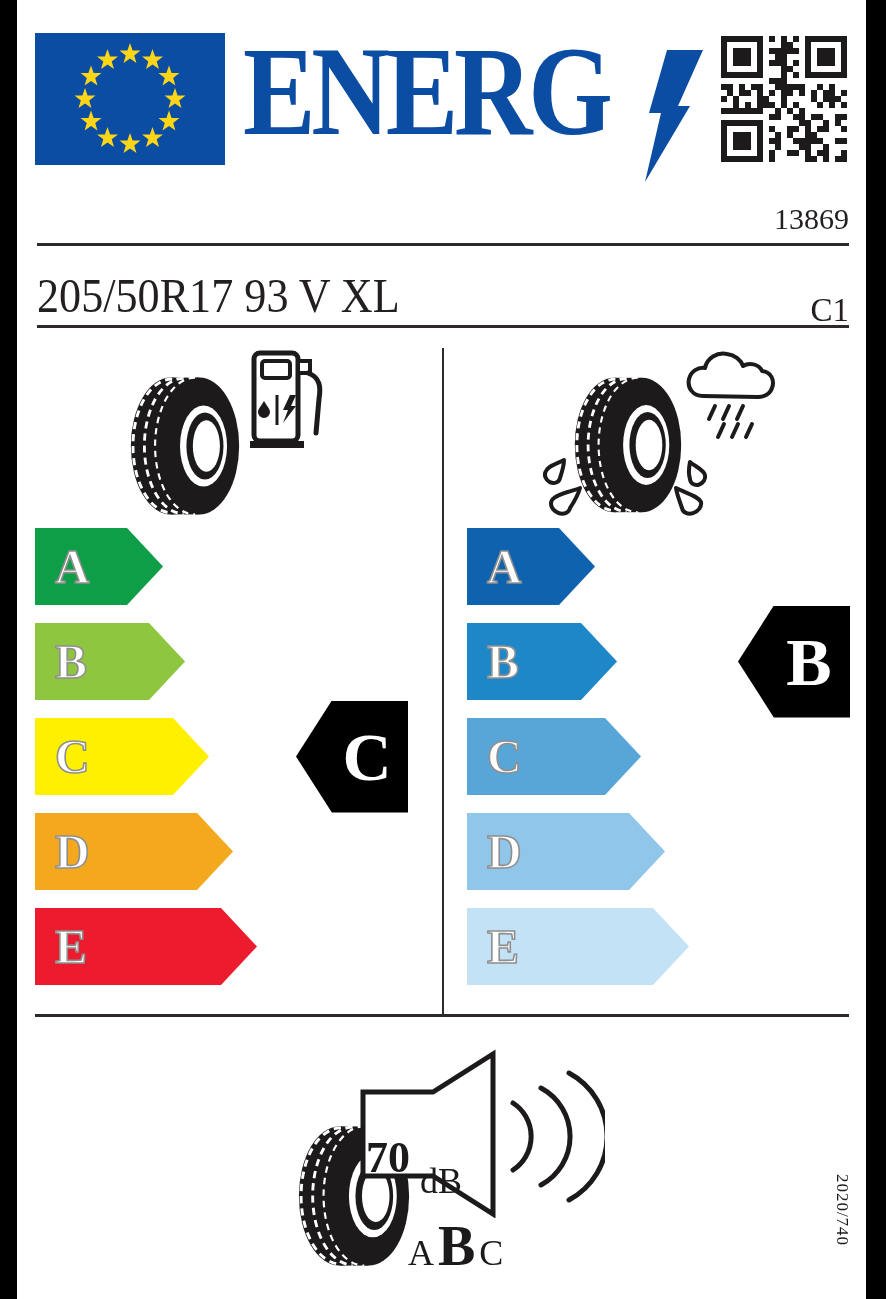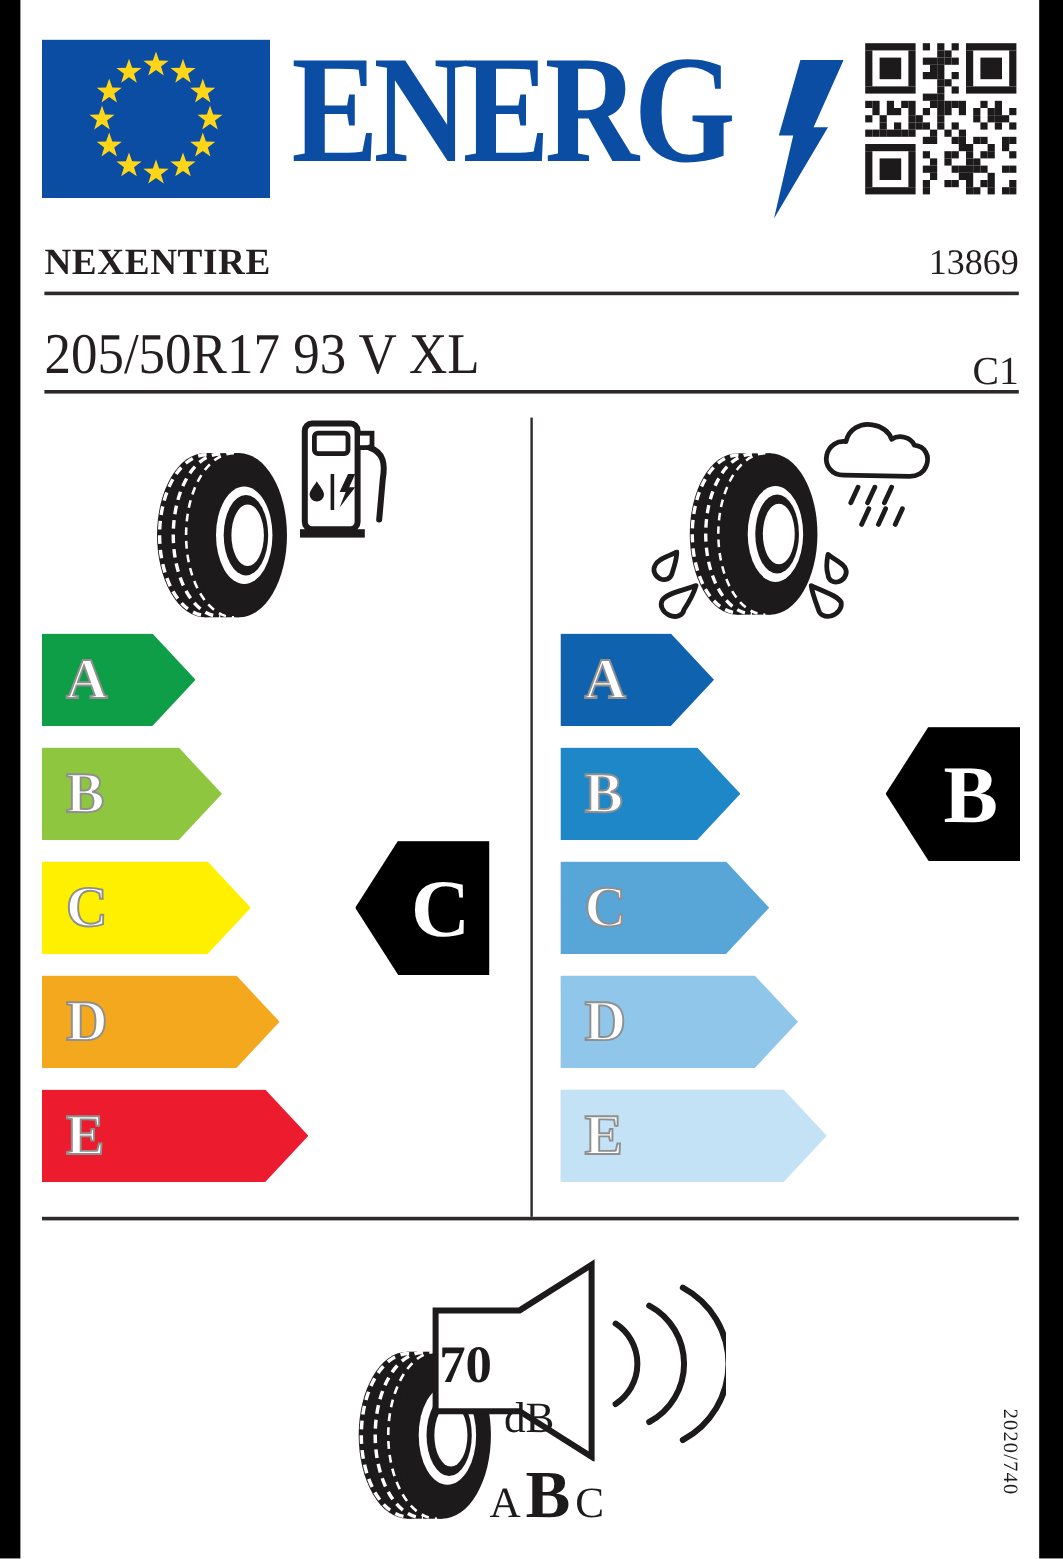--- a/index.html
+++ b/index.html
@@ -45,21 +45,21 @@
   .w0{width:128px}.w1{width:150px}.w2{width:174px}.w3{width:198px}.w4{width:222px}
 
   .pointer{position:absolute;width:112px;height:112px;background:#000;color:#fff;
            clip-path:polygon(32% 0,100% 0,100% 100%,32% 100%,0 50%);
            display:flex;align-items:center;justify-content:center;padding-left:0;}
   .pointer span{margin-left:30px;font-size:68px;font-weight:bold;line-height:1;}
   .pointer.fuel{left:296px;}
   .pointer.wet{left:738px;}
 
   
-  .db-text{position:absolute;left:366px;top:1112px;display:flex;align-items:flex-start;gap:10px;color:#1d1a1b;}
+  .db-text{position:absolute;left:366px;top:1112px;display:flex;align-items:center;gap:10px;color:#1d1a1b;}
   .db-text .v{font-size:44px;font-weight:bold;}
   .db-text .u{font-size:36px;margin-top:48px;}
   .noise-classes{position:absolute;left:408px;top:1214px;display:flex;align-items:baseline;gap:4px;color:#1d1a1b;}
   .noise-classes span{font-size:36px;}
   .noise-classes span.active{font-size:56px;font-weight:bold;}
 
   .regnum{position:absolute;left:842px;top:1210px;transform:translate(-50%,-50%) rotate(90deg);
           font-size:17px;letter-spacing:1px;color:#1d1a1b;white-space:nowrap;}
 </style>
 </head>
@@ -230,21 +230,20 @@
         <rect x="51" y="123" width="6" height="6"></rect>
         <rect x="87" y="123" width="6" height="6"></rect>
         <rect x="93" y="123" width="6" height="6"></rect>
         <rect x="105" y="123" width="6" height="6"></rect>
         <rect x="117" y="123" width="6" height="6"></rect>
         <rect x="123" y="123" width="6" height="6"></rect>
       </g>
   </svg>
 
   <div class="brand-row">
-    <div class="brand">NEXENTIRE</div>
     <div class="artnum">13869</div>
   </div>
   <div class="rule r1"></div>
 
   <div class="size-row">
     <div class="tsize">205/50R17 93 V XL</div>
     <div class="tclass">C1</div>
   </div>
   <div class="rule r2"></div>
 

